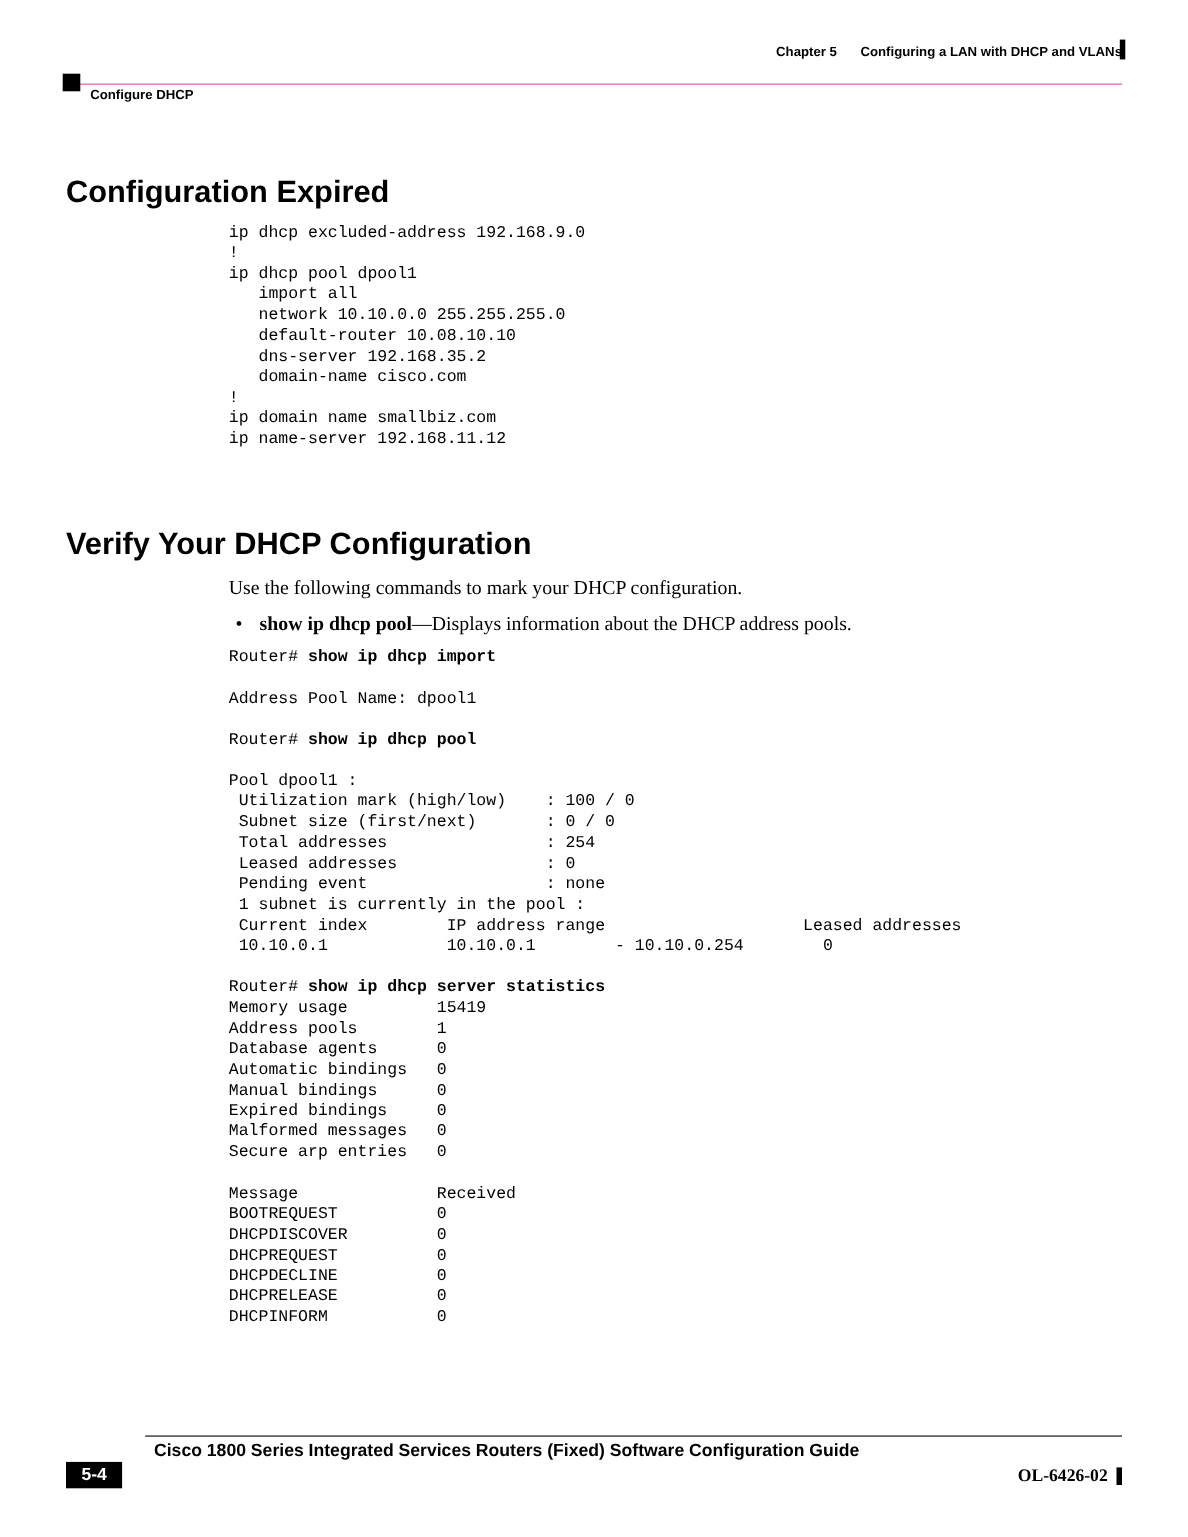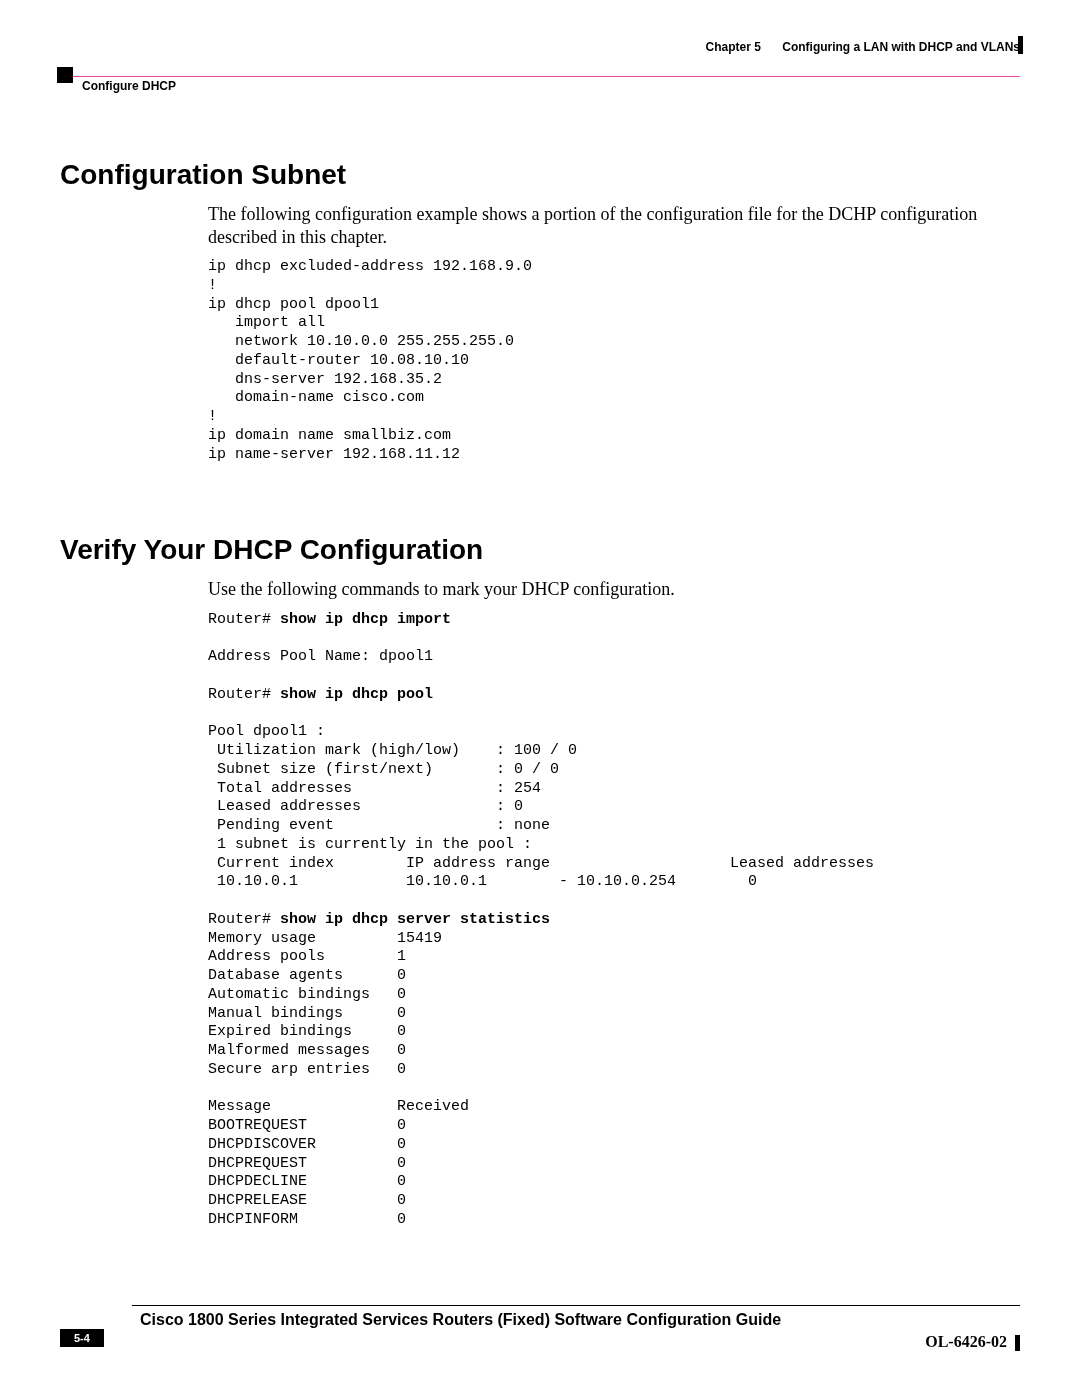--- a/index.html
+++ b/index.html
@@ -139,21 +139,21 @@
     height: 24px;
     margin-top: 4px;
   }
   .page-badge {
     position: absolute;
     left: 0;
     top: -4px;
     background: #000;
     color: #fff;
     font-family: Arial, Helvetica, sans-serif;
-    font-size: 11px;
+    font-size: 16px;
     font-weight: bold;
     padding: 3px 14px;
   }
   .doc-id {
     position: absolute;
     right: 0;
     top: 0;
     font-family: Liberation Serif, serif;
     font-size: 16px;
     font-weight: bold;
@@ -177,40 +177,40 @@
       <span class="chapter-num">Chapter 5</span>
       <span>Configuring a LAN with DHCP and VLANs</span>
       <span class="header-bar"></span>
     </div>
   </div>
   <div class="subhead-row">
     <div class="subhead-square"></div>
     <div class="subhead-text">Configure DHCP</div>
   </div>
 
-  <h2 class="section-title">Configuration Subnet</h2>
+  <h2 class="section-title">Configuration Expired</h2>
   <div class="body-indent">
-    <p class="body">The following configuration example shows a portion of the configuration file for the DCHP configuration described in this chapter.</p>
     <pre class="code">ip dhcp excluded-address 192.168.9.0
 !
 ip dhcp pool dpool1
    import all
    network 10.10.0.0 255.255.255.0
    default-router 10.08.10.10
    dns-server 192.168.35.2
    domain-name cisco.com
 !
 ip domain name smallbiz.com
 ip name-server 192.168.11.12</pre>
   </div>
 
   <h2 class="section-title" style="margin-top:70px">Verify Your DHCP Configuration</h2>
   <div class="body-indent">
     <p class="body">Use the following commands to mark your DHCP configuration.</p>
     <ul class="bullets">
+      <li><span class="cmd">show ip dhcp pool</span><span>—Displays information about the DHCP address pools.</span></li>
     </ul>
     <pre class="code"><span>Router# </span><span class="bold">show ip dhcp import</span><span>
 
 Address Pool Name: dpool1
 
 </span><span>Router# </span><span class="bold">show ip dhcp pool</span><span>
 
 Pool dpool1 :
  Utilization mark (high/low)    : 100 / 0
  Subnet size (first/next)       : 0 / 0

